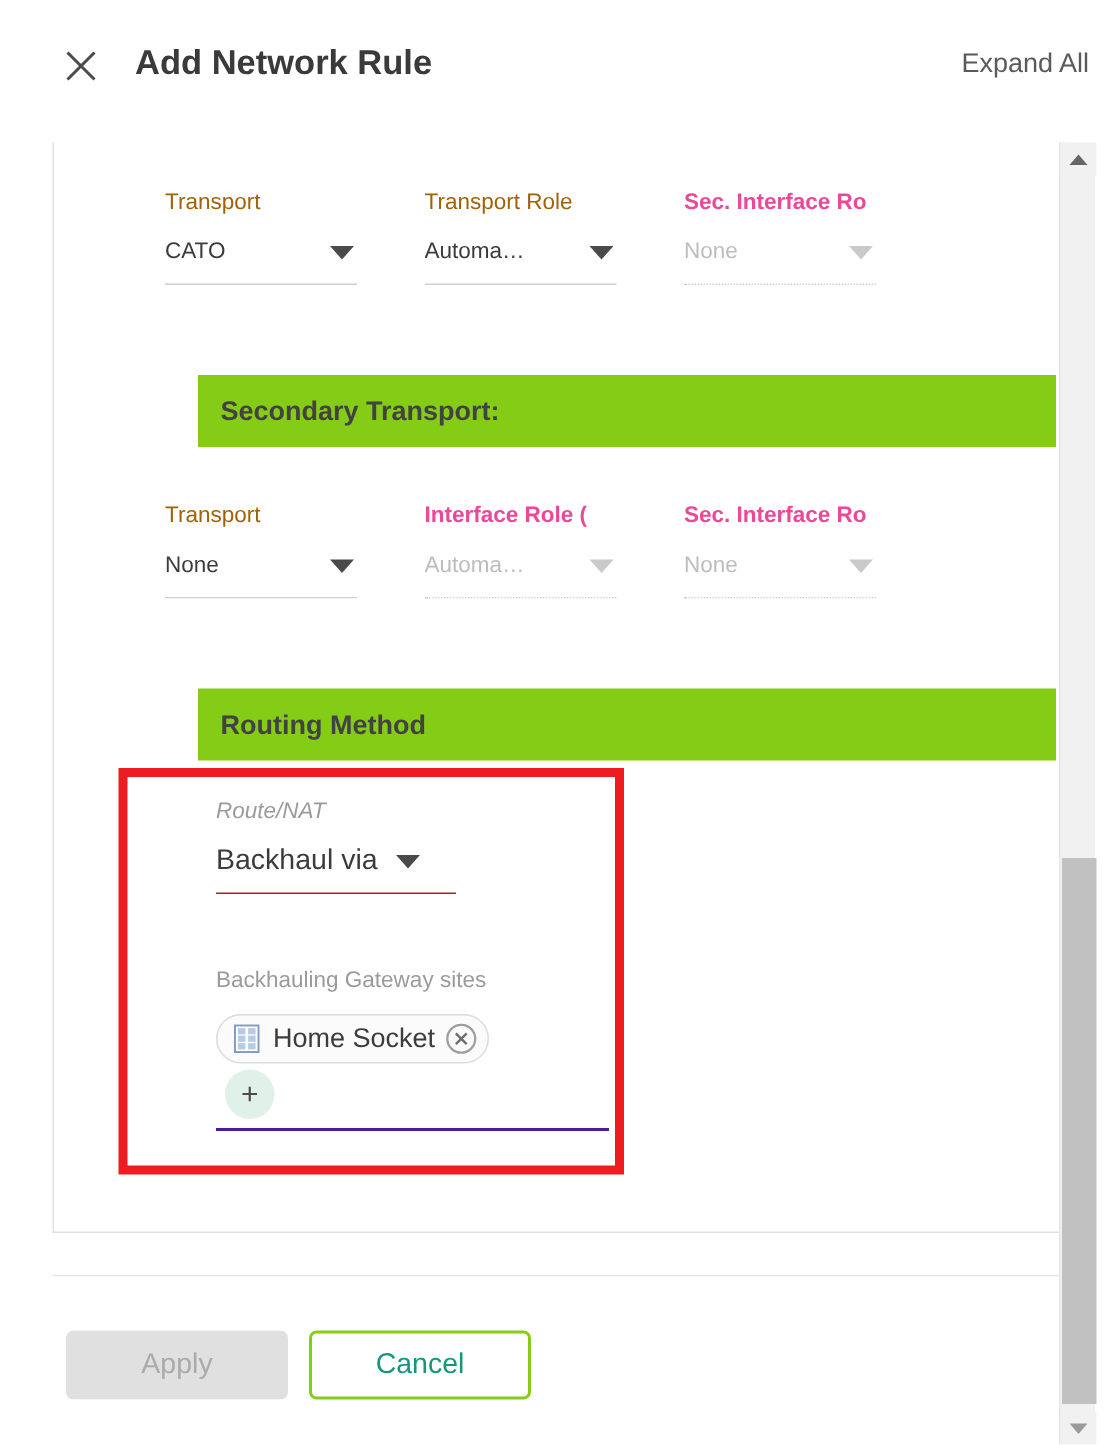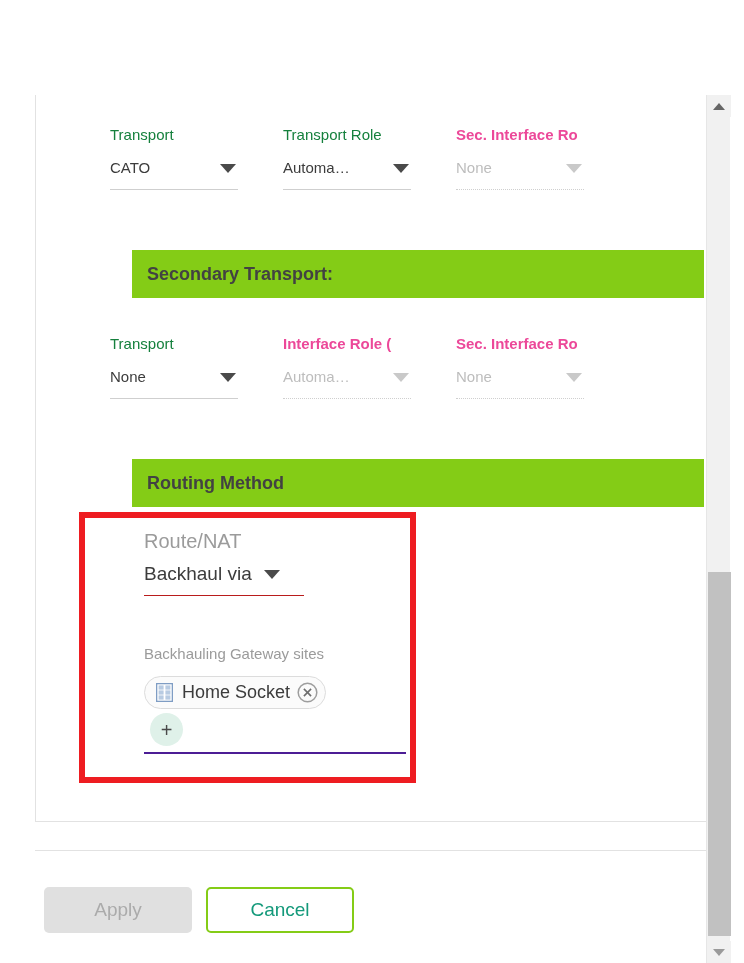--- a/index.html
+++ b/index.html
@@ -90,21 +90,21 @@
     width: 173px;
     margin-left: 0;
     overflow: hidden;
   }
   .field.col1 { margin-left: 74px; }
   .field.col2 { margin-left: 0px; }
   .field.col3 { margin-left: 0px; }
 
   .field-label {
     font-size: 15px;
-    color: #15803d;
+    color: #a16207;
     white-space: nowrap;
     overflow: hidden;
     height: 20px;
     line-height: 20px;
     margin-bottom: 11px;
   }
   .field-label.disabled { color: #ec4899; font-weight: bold; }
 
   .field-control {
     position: relative;
@@ -155,26 +155,27 @@
     font-weight: bold;
     color: #424242;
   }
 
   
   .route-field {
     position: absolute;
     left: 108px;
   }
   .route-label {
-    font-size: 20px;
+    font-size: 15px;
     color: #9b9b9b;
     white-space: nowrap;
     overflow: hidden;
     height: 20px;
     line-height: 20px;
+    font-style: italic;
   }
   .route-control {
     position: relative;
     width: 160px;
     height: 34px;
     display: flex;
     align-items: flex-start;
     border-bottom: 1px solid #b91c1c;
     margin-top: 11px;
   }
@@ -360,20 +361,30 @@
     height: 364px;
     background: #c1c1c1;
     cursor: pointer;
   }
 </style>
 </head>
 <body>
 
 <div class="screen">
 
+  <div class="dialog-header">
+    <div class="close-icon">
+      <svg width="26" height="26" viewBox="0 0 26 26">
+        <line x1="4" y1="4" x2="22" y2="22" stroke="#4a4a4a" stroke-width="2"></line>
+        <line x1="22" y1="4" x2="4" y2="22" stroke="#4a4a4a" stroke-width="2"></line>
+      </svg>
+    </div>
+    <div class="dialog-title">Add Network Rule</div>
+    <div class="expand-all">Expand All</div>
+  </div>
 
   <div class="content-card">
     <div class="card-inner">
 
       <div class="field-row" style="top: 30px;">
 
         <div class="field col1">
           <div class="field-label">Transport</div>
           <div class="field-control">
             <span class="field-value">CATO</span>

